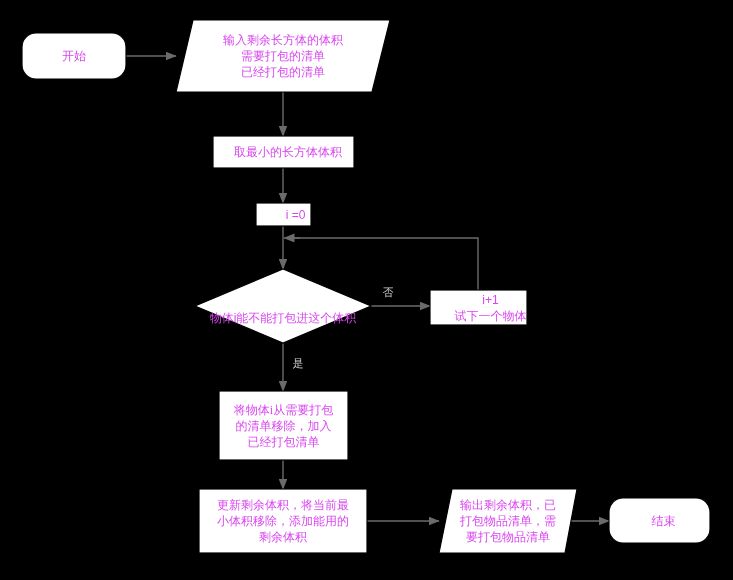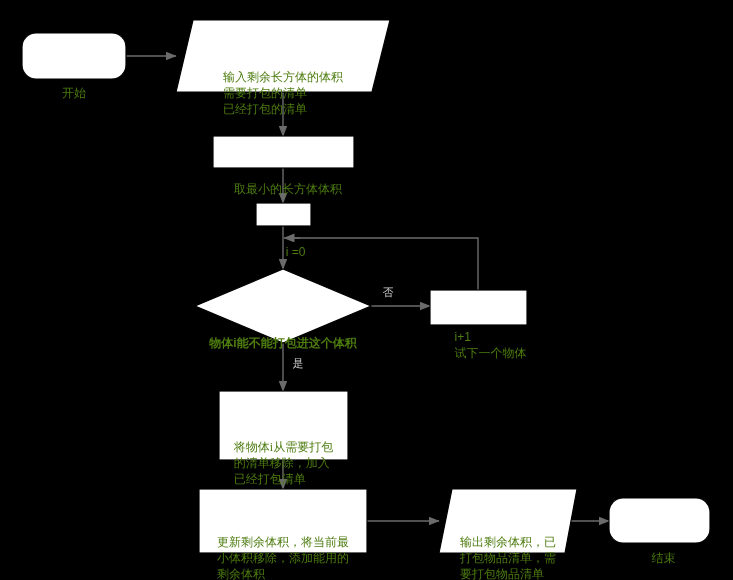--- a/index.html
+++ b/index.html
@@ -17,29 +17,29 @@
   }
   svg.layer {
     position: absolute;
     left: 0;
     top: 0;
     width: 733px;
     height: 580px;
   }
   .node-text {
     position: absolute;
-    color: #4d7c0f;
+    color: #d946ef;
     font-size: 12px;
     line-height: 16px;
+    text-align: center;
     display: flex;
     align-items: center;
     justify-content: center;
     pointer-events: none;
     white-space: pre-line;
-    margin-top: 37px;
   }
   .edge-label {
     position: absolute;
     color: #cfcfcf;
     font-size: 11px;
     line-height: 13px;
     text-align: center;
   }
 </style>
 </head>
@@ -107,21 +107,21 @@
   <div class="node-text" style="left:22px; top:33px; width:104px; height:46px;">开始</div>
 
   <div class="node-text" style="left:186px; top:20px; width:194px; height:72px;">输入剩余长方体的体积
 需要打包的清单
 已经打包的清单</div>
 
   <div class="node-text" style="left:213px; top:136px; width:150px; height:32px;">取最小的长方体体积</div>
 
   <div class="node-text" style="left:268px; top:203px; width:55px; height:23px;">i =0</div>
 
-  <div class="node-text" style="left:198px; top:290px; width:170px; height:32px; line-height:14px;font-weight:bold;">物体i能不能打包进这个体积</div>
+  <div class="node-text" style="left:198px; top:302px; width:170px; height:32px; line-height:14px;">物体i能不能打包进这个体积</div>
 
   <div class="node-text" style="left:446px; top:290px; width:89px; height:35px;">i+1
 试下一个物体</div>
 
   <div class="node-text" style="left:219px; top:391px; width:129px; height:69px;font-family:Liberation Serif, serif;">将物体i从需要打包
 的清单移除，加入
 已经打包清单</div>
 
   <div class="node-text" style="left:446px; top:489px; width:124px; height:64px;">输出剩余体积，已
 打包物品清单，需

